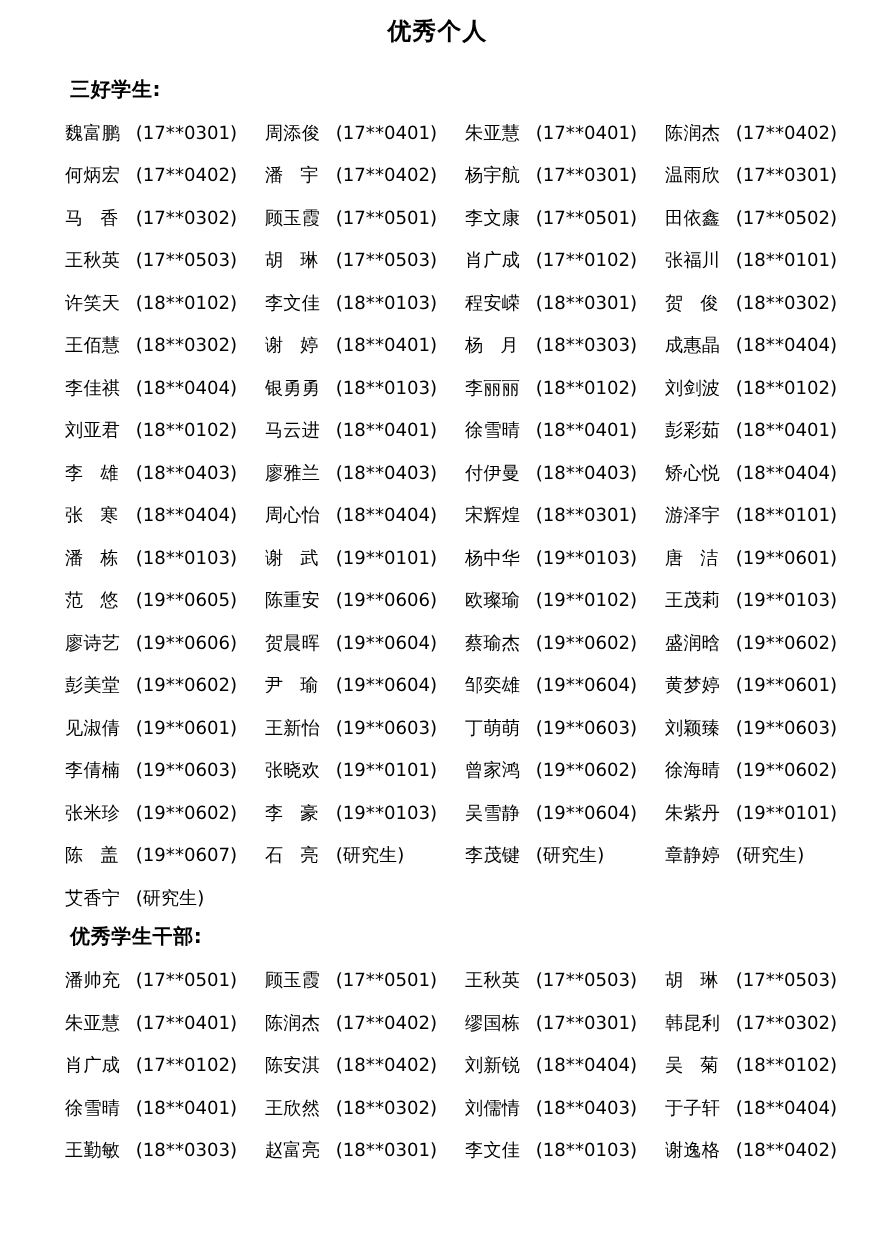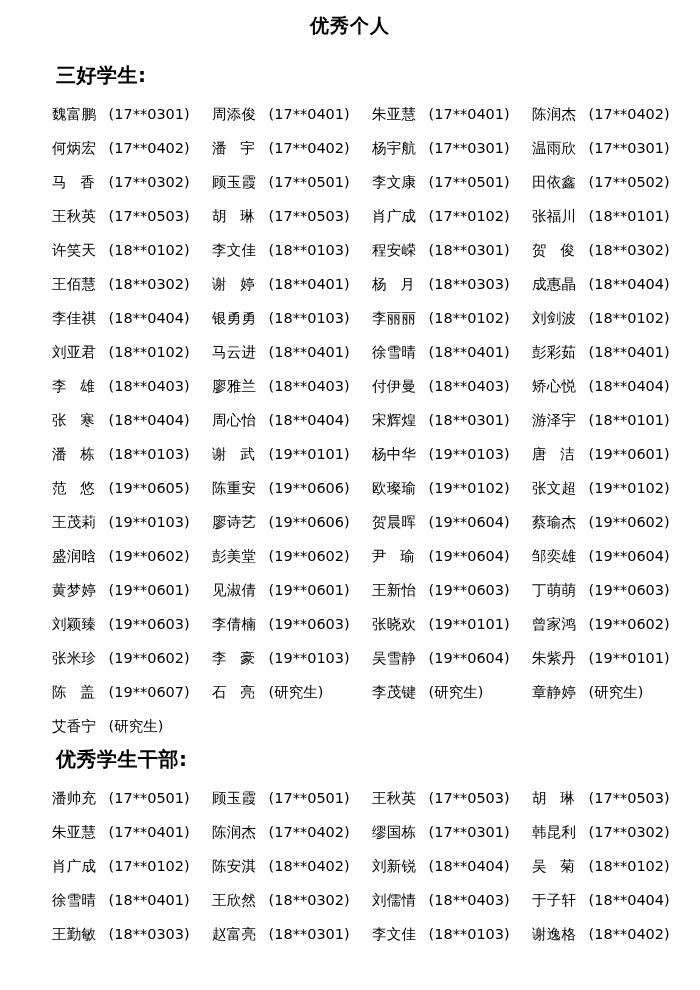--- a/index.html
+++ b/index.html
@@ -23,21 +23,21 @@
   }
   .doc-title {
     text-align: center;
     font-size: 19px;
     font-weight: 700;
     letter-spacing: 1px;
     margin: 0 0 22px 0;
     line-height: 1.2;
   }
   .section-heading {
-    font-size: 20px;
+    font-size: 16px;
     font-weight: 700;
     margin: 0 0 6px 26px;
     line-height: 1.6;
     letter-spacing: 0.5px;
   }
   .section-heading.second {
   }
   .name-grid {
     display: grid;
     grid-template-columns: repeat(4, 1fr);
@@ -117,37 +117,37 @@
         <div class="name-cell"><span class="nm">周心怡</span><span class="idpart">(18**0404)</span></div>
         <div class="name-cell"><span class="nm">宋辉煌</span><span class="idpart">(18**0301)</span></div>
         <div class="name-cell"><span class="nm">游泽宇</span><span class="idpart">(18**0101)</span></div>
         <div class="name-cell"><span class="nm w2">潘栋</span><span class="idpart">(18**0103)</span></div>
         <div class="name-cell"><span class="nm w2">谢武</span><span class="idpart">(19**0101)</span></div>
         <div class="name-cell"><span class="nm">杨中华</span><span class="idpart">(19**0103)</span></div>
         <div class="name-cell"><span class="nm w2">唐洁</span><span class="idpart">(19**0601)</span></div>
         <div class="name-cell"><span class="nm w2">范悠</span><span class="idpart">(19**0605)</span></div>
         <div class="name-cell"><span class="nm">陈重安</span><span class="idpart">(19**0606)</span></div>
         <div class="name-cell"><span class="nm">欧璨瑜</span><span class="idpart">(19**0102)</span></div>
-        <div class="name-cell"><span class="nm">张文超</span><span class="idpart">(19**0102)</span></div>
         <div class="name-cell"><span class="nm">王茂莉</span><span class="idpart">(19**0103)</span></div>
         <div class="name-cell"><span class="nm">廖诗艺</span><span class="idpart">(19**0606)</span></div>
         <div class="name-cell"><span class="nm">贺晨晖</span><span class="idpart">(19**0604)</span></div>
         <div class="name-cell"><span class="nm">蔡瑜杰</span><span class="idpart">(19**0602)</span></div>
         <div class="name-cell"><span class="nm">盛润晗</span><span class="idpart">(19**0602)</span></div>
         <div class="name-cell"><span class="nm">彭美堂</span><span class="idpart">(19**0602)</span></div>
         <div class="name-cell"><span class="nm w2">尹瑜</span><span class="idpart">(19**0604)</span></div>
         <div class="name-cell"><span class="nm">邹奕雄</span><span class="idpart">(19**0604)</span></div>
         <div class="name-cell"><span class="nm">黄梦婷</span><span class="idpart">(19**0601)</span></div>
         <div class="name-cell"><span class="nm">见淑倩</span><span class="idpart">(19**0601)</span></div>
         <div class="name-cell"><span class="nm">王新怡</span><span class="idpart">(19**0603)</span></div>
         <div class="name-cell"><span class="nm">丁萌萌</span><span class="idpart">(19**0603)</span></div>
         <div class="name-cell"><span class="nm">刘颖臻</span><span class="idpart">(19**0603)</span></div>
         <div class="name-cell"><span class="nm">李倩楠</span><span class="idpart">(19**0603)</span></div>
         <div class="name-cell"><span class="nm">张晓欢</span><span class="idpart">(19**0101)</span></div>
         <div class="name-cell"><span class="nm">曾家鸿</span><span class="idpart">(19**0602)</span></div>
+        <div class="name-cell"><span class="nm">徐海晴</span><span class="idpart">(19**0602)</span></div>
         <div class="name-cell"><span class="nm">张米珍</span><span class="idpart">(19**0602)</span></div>
         <div class="name-cell"><span class="nm w2">李豪</span><span class="idpart">(19**0103)</span></div>
         <div class="name-cell"><span class="nm">吴雪静</span><span class="idpart">(19**0604)</span></div>
         <div class="name-cell"><span class="nm">朱紫丹</span><span class="idpart">(19**0101)</span></div>
         <div class="name-cell"><span class="nm w2">陈盖</span><span class="idpart">(19**0607)</span></div>
         <div class="name-cell"><span class="nm w2">石亮</span><span class="idpart">(研究生)</span></div>
         <div class="name-cell"><span class="nm">李茂键</span><span class="idpart">(研究生)</span></div>
         <div class="name-cell"><span class="nm">章静婷</span><span class="idpart">(研究生)</span></div>
         <div class="name-cell"><span class="nm">艾香宁</span><span class="idpart">(研究生)</span></div>
       </div>

